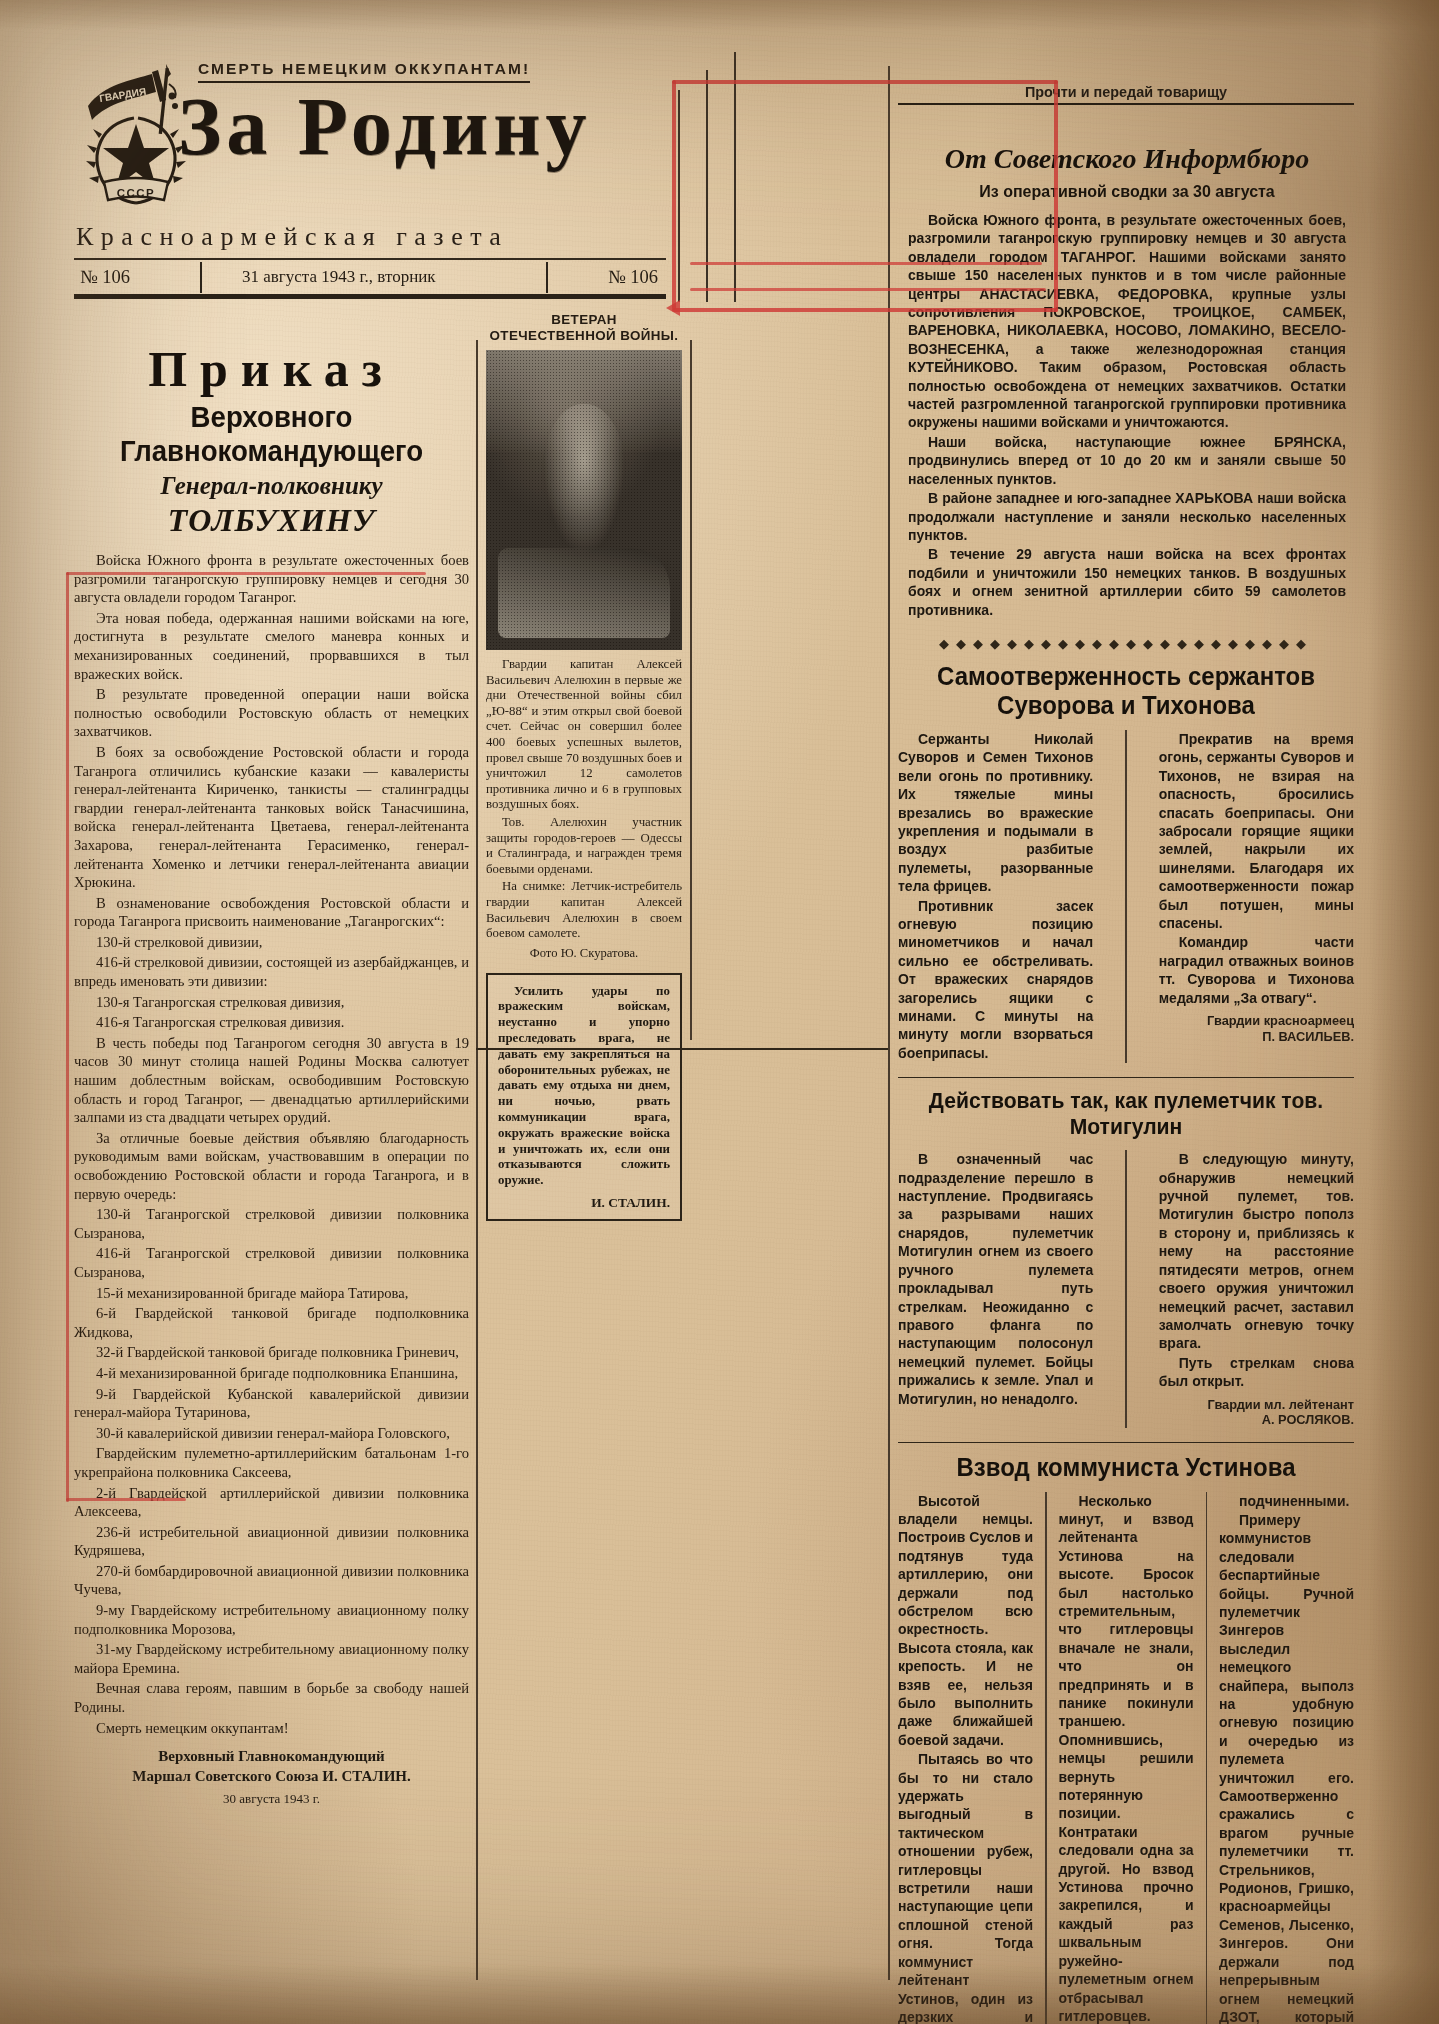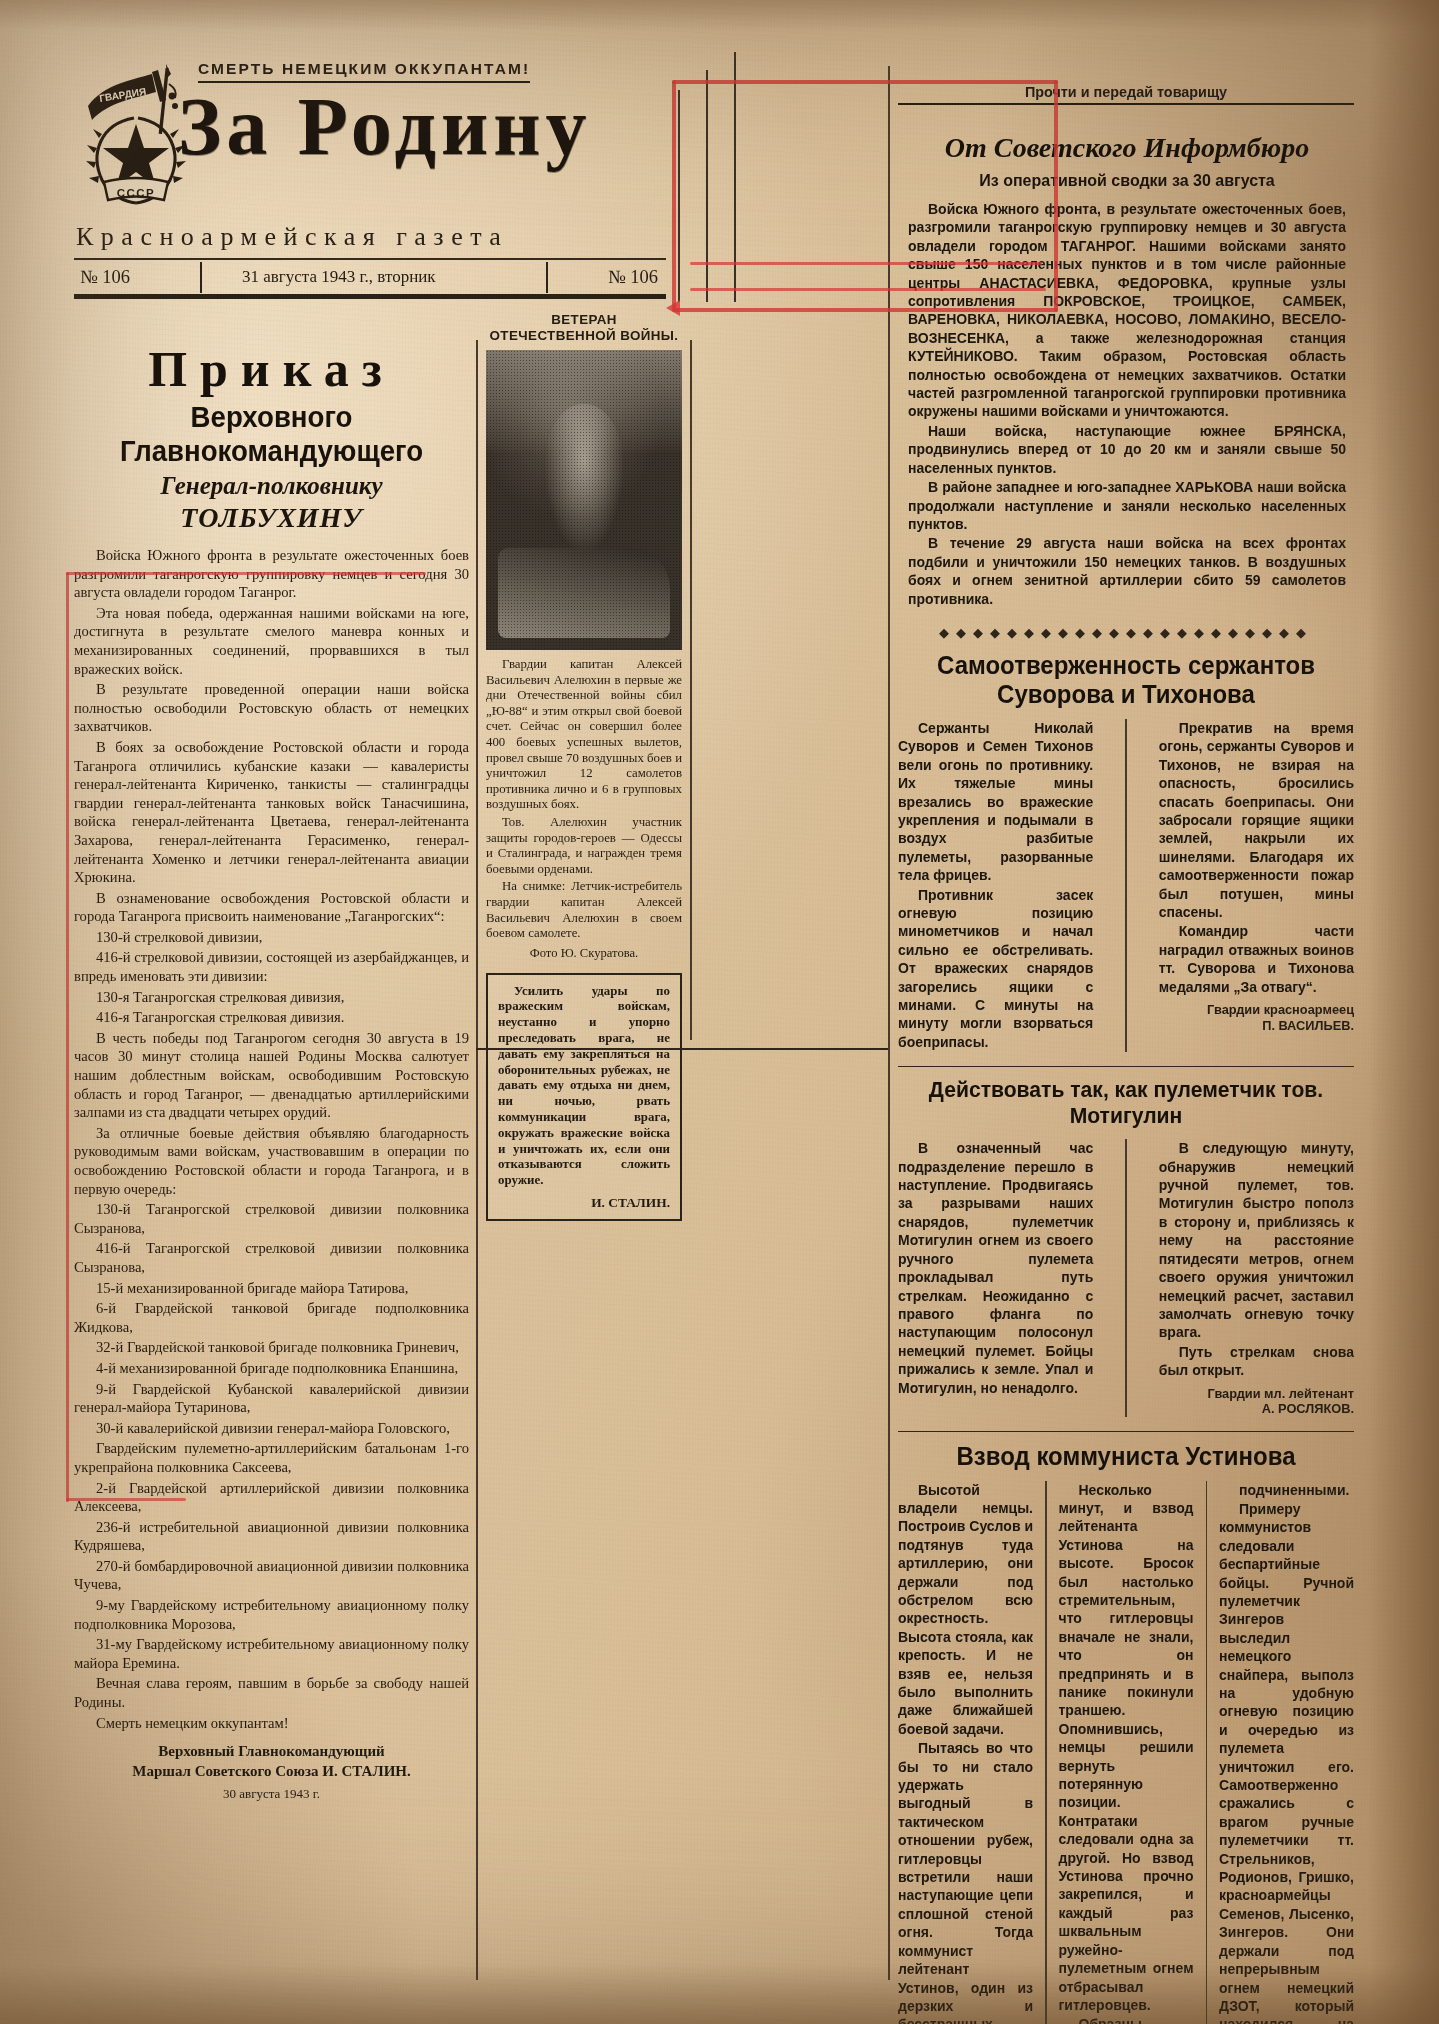--- a/index.html
+++ b/index.html
@@ -101,30 +101,30 @@
     font-family:"Liberation Sans",sans-serif;font-weight:bold;
     font-size:30px;text-align:center;margin:2px 0 2px 0;color:#18120c;
     transform:scaleX(.92);
   }
   h3.order3{
     font-family:"Liberation Serif",serif;font-style:italic;font-weight:bold;
     font-size:25px;text-align:center;margin:4px 0 0 0;color:#1b150e;
   }
   h3.order4{
     font-family:"Liberation Serif",serif;font-style:italic;font-weight:bold;
-    font-size:28px;text-align:center;margin:2px 0 12px 0;letter-spacing:1px;color:#1b150e;
+    font-size:32px;text-align:center;margin:2px 0 12px 0;letter-spacing:1px;color:#1b150e;
   }
   .vetlabel{
     font-family:"Liberation Sans",sans-serif;font-weight:bold;
     font-size:13.4px;letter-spacing:.4px;line-height:16px;color:#241c13;
     text-align:center;margin-bottom:6px;
   }
   .ibhead{
     font-family:"Liberation Serif",serif;font-style:italic;font-weight:bold;
-    font-size:28px;text-align:center;color:#16110b;margin:7px 0 8px 0;
+    font-size:28px;text-align:center;color:#16110b;margin:18px 0 8px 0;
   }
   .ibsub{
     font-family:"Liberation Sans",sans-serif;font-weight:bold;
     font-size:16px;text-align:center;color:#1b150e;margin-bottom:10px;
   }
   .arthead{
     font-family:"Liberation Sans",sans-serif;font-weight:bold;
     font-size:25px;text-align:center;color:#16110b;line-height:29px;margin:10px 0 10px 0;
     transform:scaleX(.96);
   }

